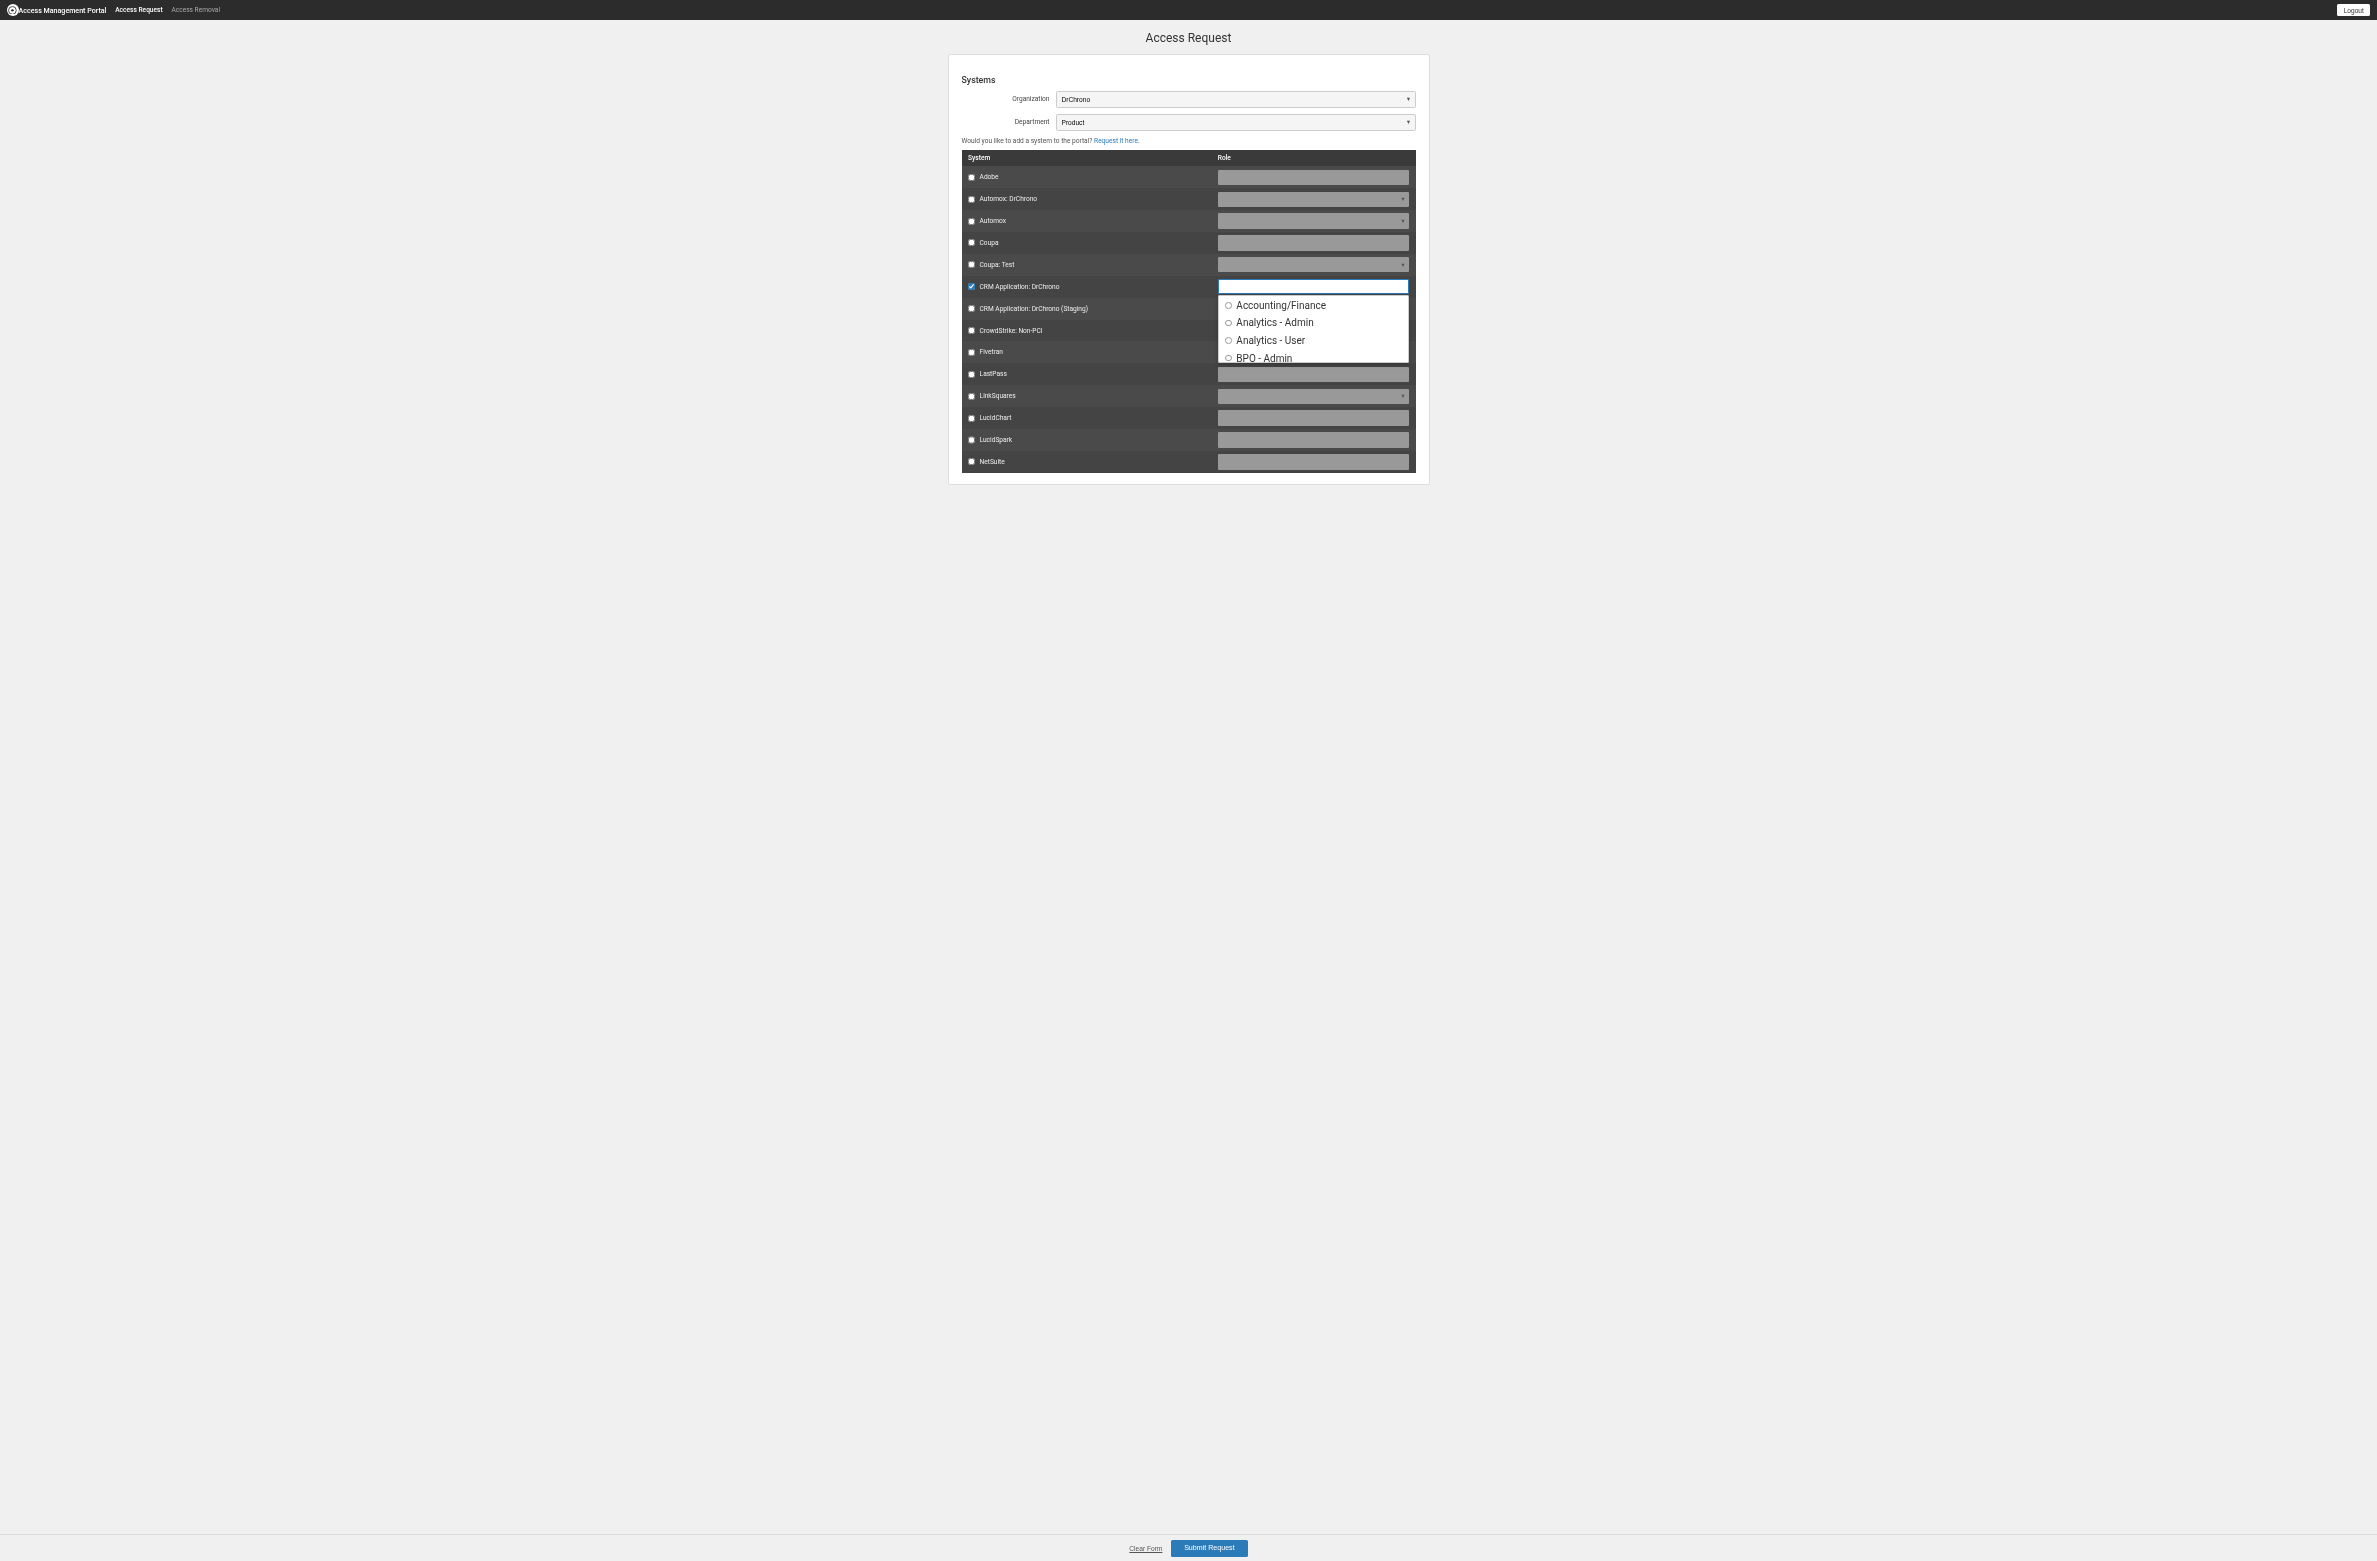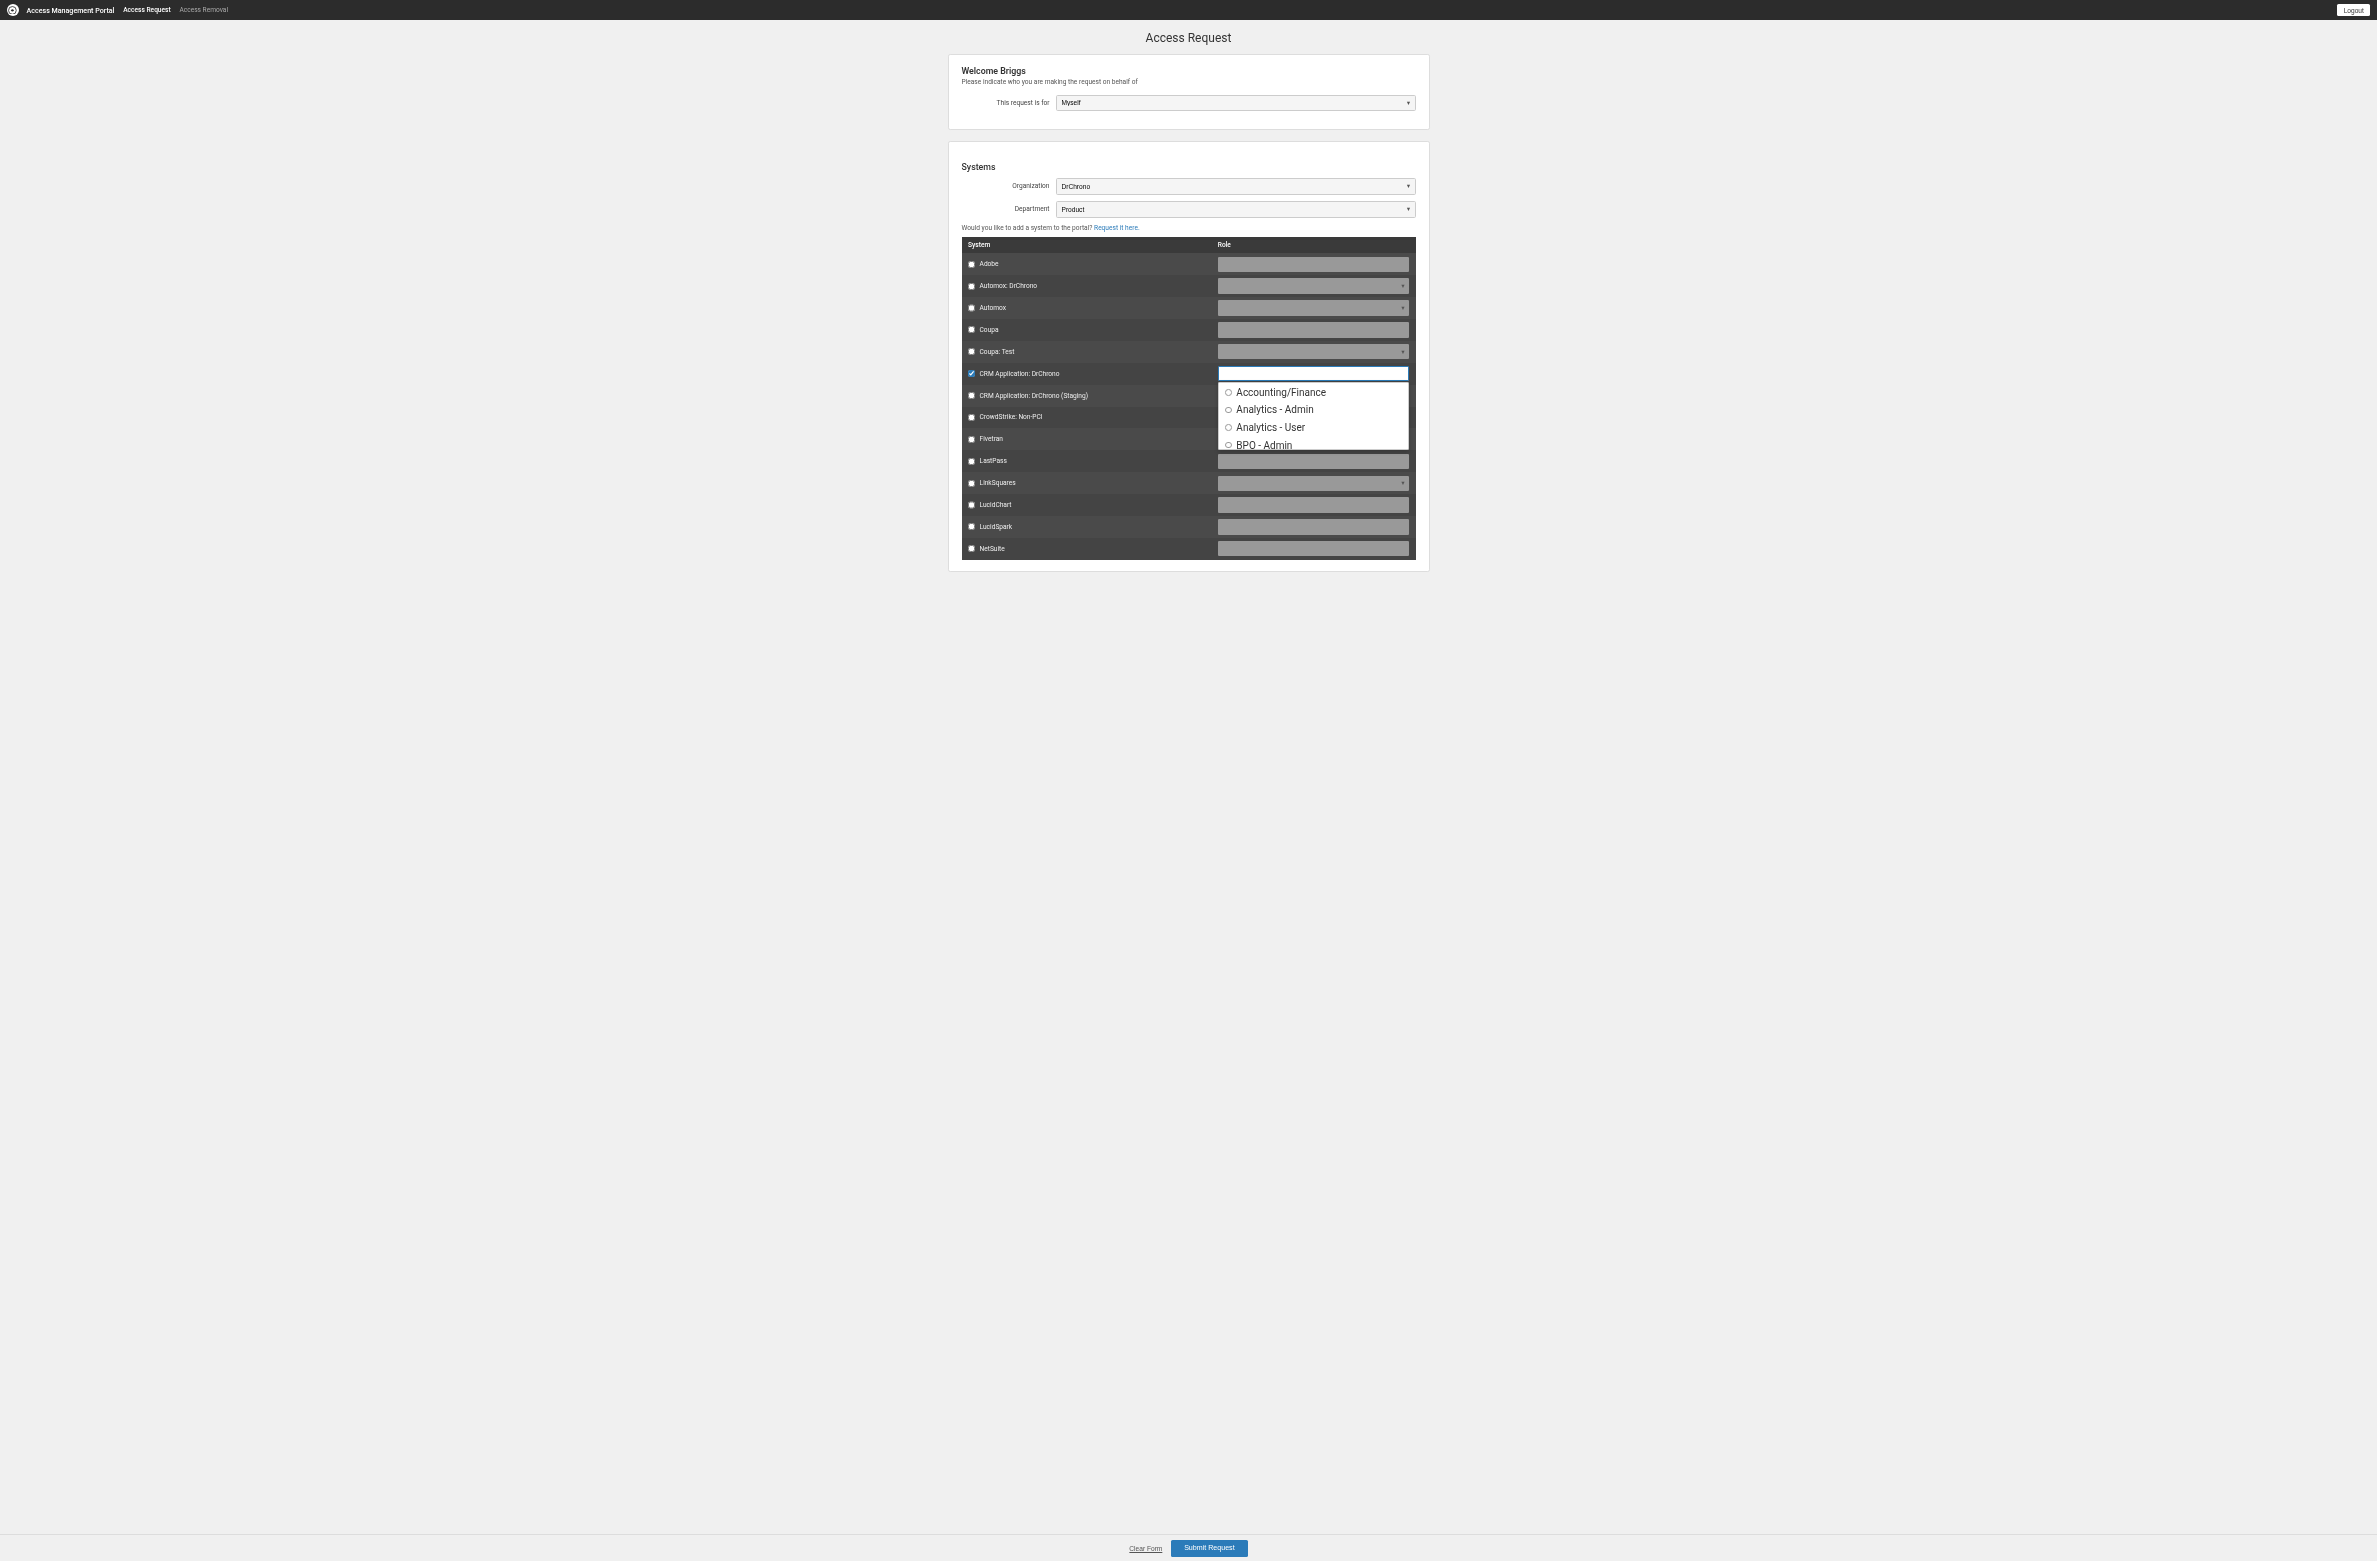--- a/index.html
+++ b/index.html
@@ -11,21 +11,21 @@
       color: #fff;
       display: flex;
       align-items: center;
       padding: 0 6.6px;
       height: 20px;
       position: fixed;
       top: 0; left: 0; right: 0;
       z-index: 100;
     }
     .topnav-logo {
-      display: flex; align-items: center; gap: 8px; margin-right: 8.8px;
+      display: flex; align-items: center; gap: 0; margin-right: 8.8px;
     }
     .topnav-logo-icon {
       width: 12px; height: 12px; background: #fff; border-radius: 50%;
       display: flex; align-items: center; justify-content: center;
       font-size: 5.5px; color: #2c2c2c; font-weight: bold;
     }
     .topnav-title { font-size: 7.1px; font-weight: 500; color: #fff; }
     .topnav-links { display: flex; gap: 8.8px; align-items: center; flex: 1; }
     .topnav-link { color: #fff; text-decoration: none; font-size: 6.6px; cursor: pointer; }
     .topnav-link.active { color: #fff; font-weight: 500; }
@@ -130,34 +130,20 @@
   <div class="topnav-links">
     <a class="topnav-link active">Access Request</a>
     <a class="topnav-link inactive">Access Removal</a>
   </div>
   <button class="topnav-logout">Logout</button>
 </nav>
 
 <div class="page page-content">
   <h1 class="page-title">Access Request</h1>
 
-  <div class="card">
-    <div class="welcome-title">Welcome Briggs</div>
-    <div class="welcome-subtitle">Please indicate who you are making the request on behalf of</div>
-    <div class="form-row">
-      <label class="form-label">This request is for</label>
-      <div class="form-control-wrapper">
-        <select class="form-control">
-          <option>Myself</option>
-          <option>Someone else</option>
-        </select>
-        <span class="select-arrow">▼</span>
-      </div>
-    </div>
-  </div>
 
   <div class="card">
     <div class="section-title">Systems</div>
 
     <div class="form-row">
       <label class="form-label">Organization</label>
       <div class="form-control-wrapper">
         <select class="form-control">
           <option>DrChrono</option>
         </select>

